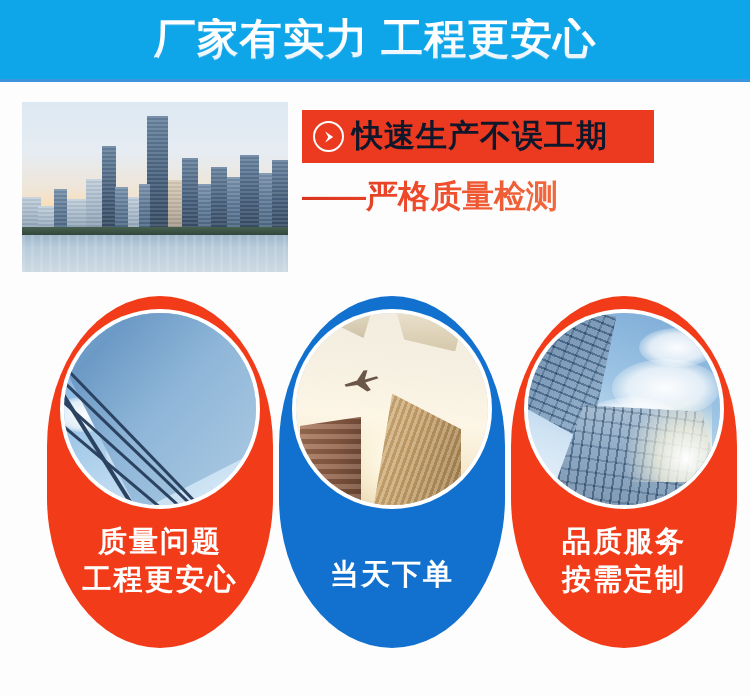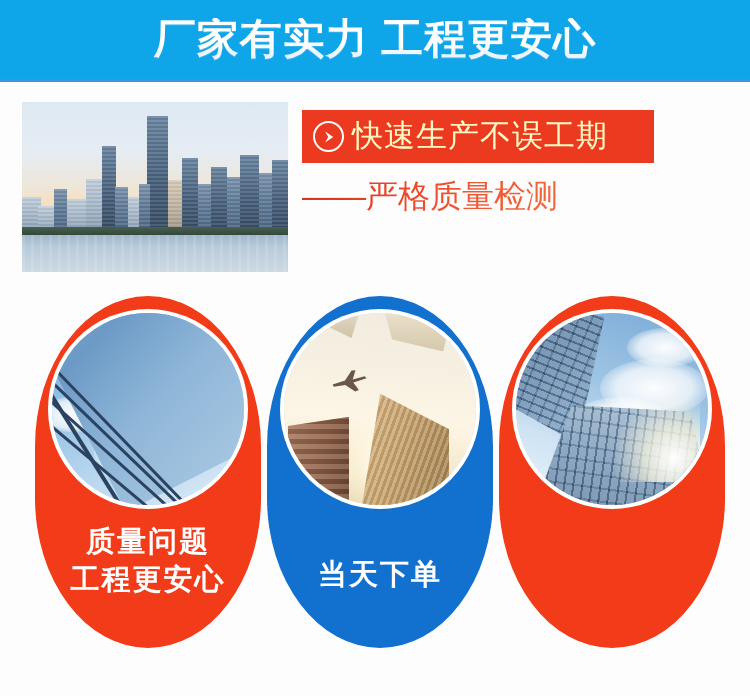--- a/index.html
+++ b/index.html
@@ -77,38 +77,38 @@
     display:flex; align-items:center; padding-left:11px;
   }
   .play-icon {
     width:31px; height:31px; flex:0 0 31px; border-radius:50%;
     border:2.5px solid #ffffff;
     display:flex; align-items:center; justify-content:center;
     margin-right:8px;
   }
   .play-icon svg { display:block; }
   .red-banner-text {
-    font-size:31px; font-weight:normal; color:#fef9c3;
+    font-size:31px; font-weight:bold; color:#0f172a;
     letter-spacing:1px; line-height:1; padding-bottom:2px;
   }
 
   .red-line {
     position:absolute; left:302px;
-    font-size:32px; font-weight:normal; line-height:1;
+    font-size:32px; font-weight:bold; line-height:1;
     white-space:nowrap;
     background:linear-gradient(90deg,#d9341d 0%,#ee4a2a 45%,#f06a3d 100%);
     -webkit-background-clip:text; background-clip:text;
     -webkit-text-fill-color:transparent;
   }
   .red-line-1 { top:84px; }
   .red-line-2 { top:128px; }
 
   
   .cards {
-    position:absolute; left:4px; top:296px; width:692px; height:360px;
+    position:absolute; left:16px; top:296px; width:692px; height:360px;
   }
   .card {
     position:absolute; top:0; width:226px; height:352px;
     border-radius:113px / 150px;
     overflow:hidden;
     display:flex; flex-direction:column; align-items:center;
   }
   .card-1 { left:31px;  background:#f23b18; }
   .card-2 { left:263px; background:#1271ce;gap:33px; }
   .card-3 { left:495px; background:#f23b18; }
@@ -309,15 +309,19 @@
       <div class="photo-disc">
         <div class="p3-sky"></div>
         <div class="p3-cloud" style="left:44%; top:24%; width:56%; height:30%;"></div>
         <div class="p3-cloud" style="left:28%; top:44%; width:52%; height:26%;"></div>
         <div class="p3-cloud" style="left:58%; top:8%;  width:40%; height:20%;"></div>
         <div class="p3-wallL"></div>
         <div class="p3-wallB"></div>
         <div class="p3-sun"></div>
       </div>
     </div>
+    <div class="card-text">
+      <div>品质服务</div>
+      <div>按需定制</div>
+    </div>
   </div>
 
 </div>
 
 </body></html>

